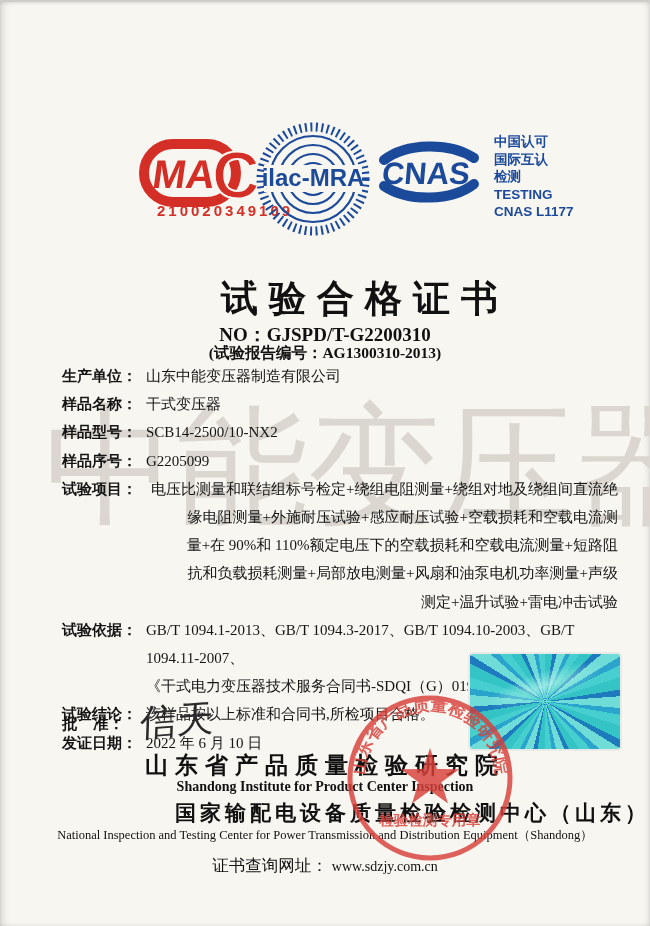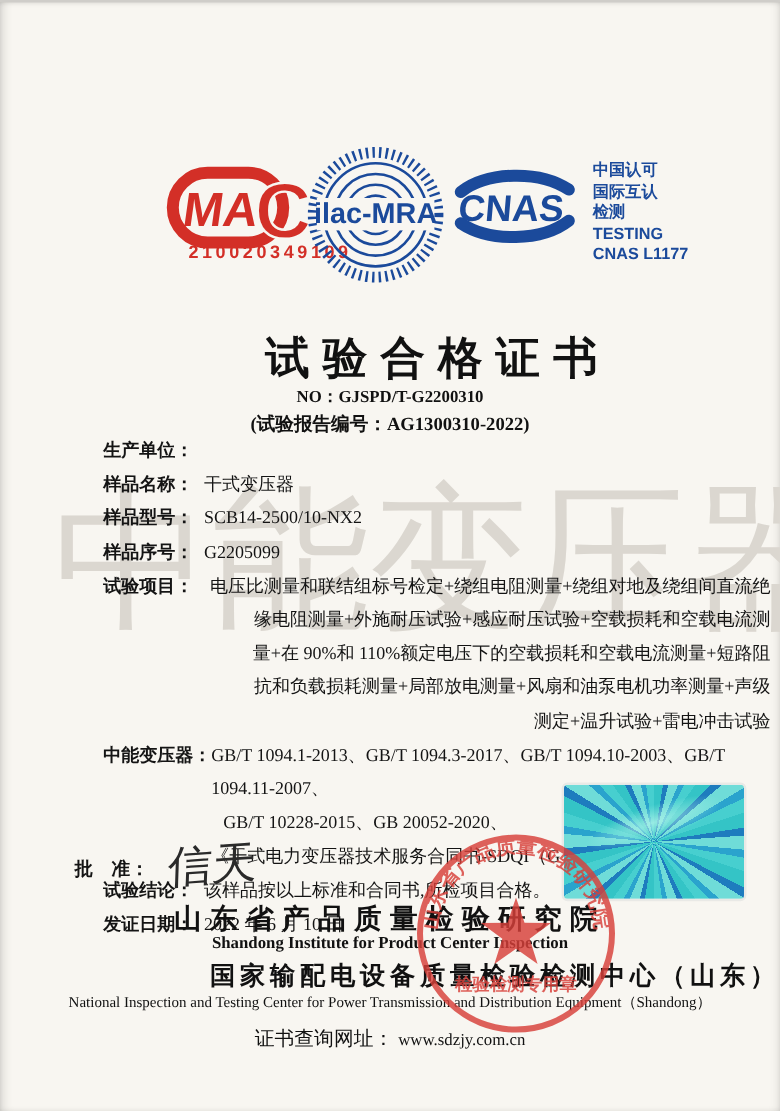--- a/index.html
+++ b/index.html
@@ -41,29 +41,29 @@
     font-weight:700;font-size:13.5px;line-height:17.5px;white-space:nowrap;
   }
 
   
   .title{
     position:absolute;top:274px;width:100%;text-align:center;z-index:1;
     font-size:37px;font-weight:700;letter-spacing:11px;color:#111;margin-left:40px;
   }
   .cert-no{
     position:absolute;top:322px;width:100%;text-align:center;z-index:1;
-    font-size:14px;font-weight:700;color:#111;
+    font-size:19px;font-weight:700;color:#111;
   }
   .report-no{
     position:absolute;top:343px;width:100%;text-align:center;z-index:1;
     font-size:15.5px;font-weight:700;color:#111;
   }
 
   
-  .fields{position:absolute;left:62px;top:362px;width:556px;z-index:1;color:#141414;margin-left:24px;}
+  .fields{position:absolute;left:62px;top:362px;width:556px;z-index:1;color:#141414;}
   .frow{display:flex;align-items:flex-start;}
   .flabel{
     flex:0 0 84px;font-weight:700;font-size:15px;line-height:28.2px;white-space:nowrap;
   }
   .fvalue{
     flex:1;font-size:15px;line-height:28.2px;font-weight:500;
   }
   .fvalue.hang{padding-left:30px;text-indent:-30px;text-align:right;}
   .basis-line{font-size:15px;line-height:28.2px;}
   .basis-line.indent{padding-left:10px;}
@@ -164,47 +164,47 @@
       <div>中国认可</div>
       <div>国际互认</div>
       <div>检测</div>
       <div>TESTING</div>
       <div>CNAS L1177</div>
     </div>
   </div>
 
   <div class="title">试验合格证书</div>
   <div class="cert-no">NO：GJSPD/T-G2200310</div>
-  <div class="report-no">(试验报告编号：AG1300310-2022)</div>
+  <div class="report-no">(试验报告编号：AG1300310-2013)</div>
 
   <div class="fields">
     <div class="frow">
       <div class="flabel">生产单位：</div>
+      <div class="fvalue">山东中能变压器制造有限公司</div>
     </div>
     <div class="frow">
       <div class="flabel">样品名称：</div>
       <div class="fvalue">干式变压器</div>
     </div>
     <div class="frow">
       <div class="flabel">样品型号：</div>
       <div class="fvalue">SCB14-2500/10-NX2</div>
     </div>
     <div class="frow">
       <div class="flabel">样品序号：</div>
       <div class="fvalue">G2205099</div>
     </div>
     <div class="frow">
       <div class="flabel">试验项目：</div>
       <div class="fvalue hang">电压比测量和联结组标号检定+绕组电阻测量+绕组对地及绕组间直流绝缘电阻测量+外施耐压试验+感应耐压试验+空载损耗和空载电流测量+在 90%和 110%额定电压下的空载损耗和空载电流测量+短路阻抗和负载损耗测量+局部放电测量+风扇和油泵电机功率测量+声级测定+温升试验+雷电冲击试验</div>
     </div>
     <div class="frow">
-      <div class="flabel">中能变压器：</div>
+      <div class="flabel">试验依据：</div>
       <div class="fvalue">
         <div class="basis-line">GB/T 1094.1-2013、GB/T 1094.3-2017、GB/T 1094.10-2003、GB/T 1094.11-2007、</div>
-        <div class="basis-line indent">GB/T 10228-2015、GB 20052-2020、</div>
         <div class="basis-line">《干式电力变压器技术服务合同书-SDQI（G）0195-2022》</div>
       </div>
     </div>
     <div class="frow">
       <div class="flabel">试验结论：</div>
       <div class="fvalue">该样品按以上标准和合同书,所检项目合格。</div>
     </div>
     <div class="frow">
       <div class="flabel">发证日期：</div>
       <div class="fvalue">2022 年 6 月 10 日</div>

